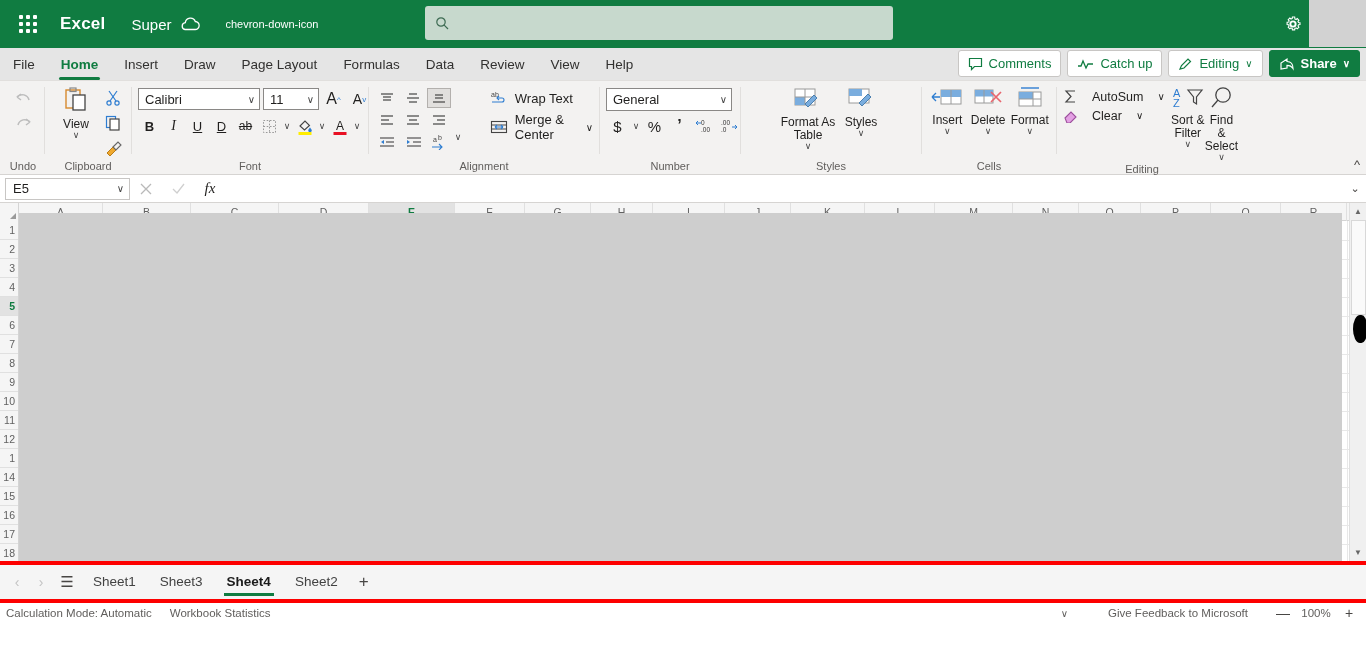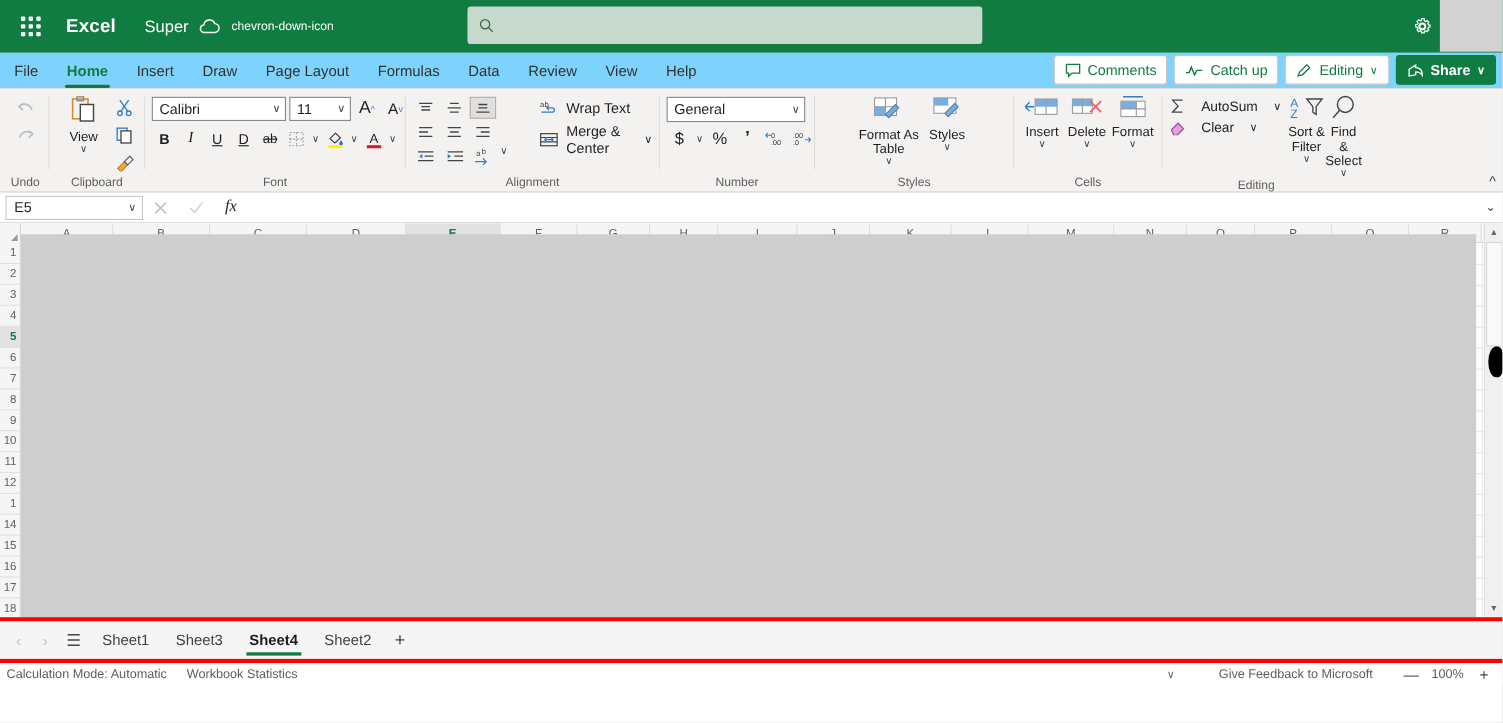--- a/index.html
+++ b/index.html
@@ -22,37 +22,37 @@
     background:#d2d2d2;
   }
   .waffle { width:44px; display:flex; align-items:center; justify-content:center;
             margin-left:6px; height:40px; cursor:pointer; }
   .waffle-grid { display:grid; grid-template-columns:repeat(3,4px);
                  grid-template-rows:repeat(3,4px); gap:3px; }
   .waffle-grid i { background:#ffffff; display:block; width:4px; height:4px; border-radius:1px;}
   .app-name { color:#ffffff; font-size:17px; font-weight:bold; margin-left:10px; letter-spacing:.2px;}
   .doc-name { color:#fff; font-size:15px; margin-left:26px; }
   .cloud-ico { margin-left:8px; display:inline-block; vertical-align:middle; }
-  .chev-w { color:#fff; font-size:11px; margin-left:9px; }
+  .chev-w { color:#fff; font-size:11px; margin-left:24px; }
   #searchbox {
     position:absolute; left:425px; top:6px; width:468px; height:34px;
     background:#c7d9cd; border:none; border-radius:3px;
     display:flex; align-items:center; padding-left:10px;
   }
   #searchbox input {
     border:none; background:transparent; outline:none; flex:1;
     font-family:"Liberation Sans", sans-serif; font-size:13px;
     color:#1b3a27; margin-left:8px;
   }
   #gear-btn { position:absolute; right:58px; top:10px; width:30px; height:28px;
               display:flex; align-items:center; justify-content:center; cursor:pointer;}
 
   
   #tabrow {
-    height:33px; background:#7dd3fc; display:flex; align-items:flex-end;
+    height:33px; background:#e5e5e5; display:flex; align-items:flex-end;
     border-bottom:1px solid #e1dfdd; position:relative;
   }
   .tab {
     padding:0 13px; height:31px; line-height:31px; font-size:13.5px;
     color:#323130; cursor:pointer; position:relative; white-space:nowrap;
   }
   .tab.active { color:#107c41; font-weight:bold; }
   .tab.active::after {
     content:""; position:absolute; left:11px; right:11px; bottom:0;
     height:3px; background:#107c41; border-radius:2px;

